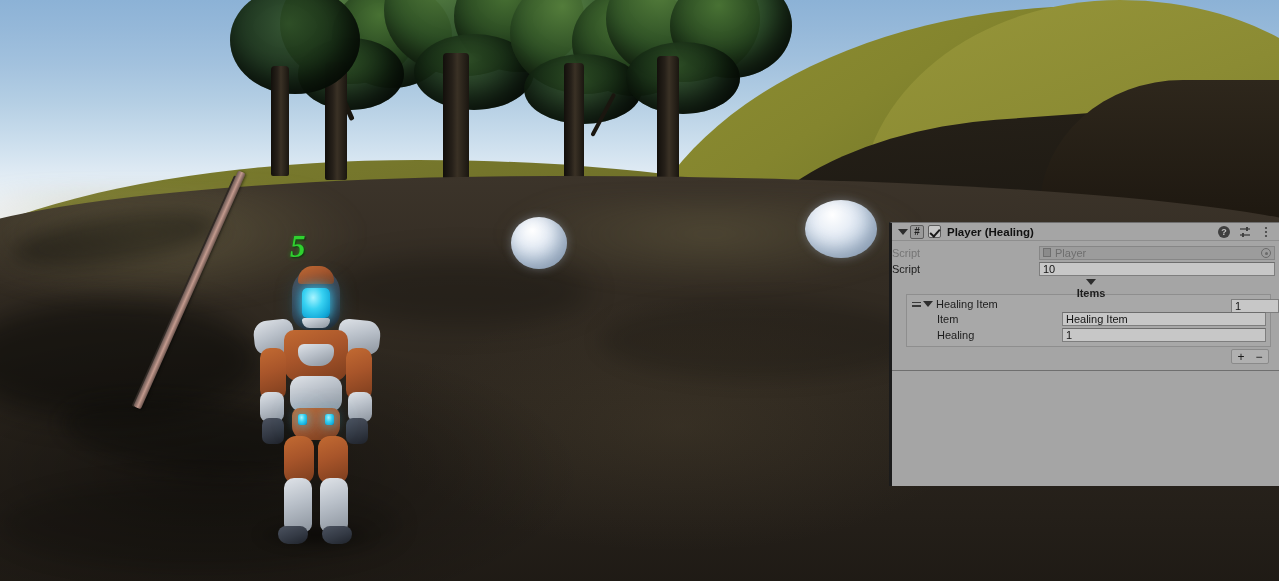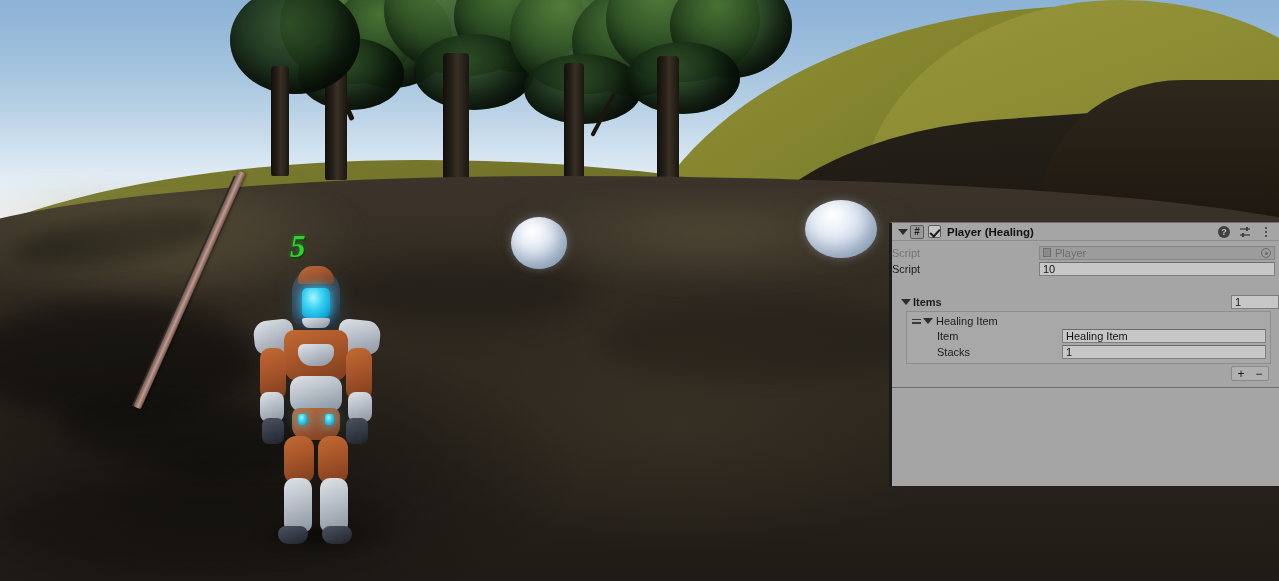--- a/index.html
+++ b/index.html
@@ -397,42 +397,42 @@
       </span>
     </div>
 
     <div class="row" style="margin-top:1px;">
       <span class="lbl">Script</span>
       <span class="field">
         <span>10</span>
       </span>
     </div>
 
-    <div class="row array-head" style="margin-top:18px;">
+    <div class="row array-head" style="margin-top:1px;flex-direction:column;">
       <span class="foldout"></span>
       <span class="lbl" style="margin-left:3px;">Items</span>
       <span class="size-field">
         <span>1</span>
       </span>
     </div>
 
     <div class="item-box">
       <div class="item-head">
         <span class="drag-handle"></span>
         <span class="item-fold"></span>
         <span class="item-name">Healing Item</span>
       </div>
       <div class="row">
         <span class="lbl">Item</span>
         <span class="field">
           <span>Healing Item</span>
         </span>
       </div>
       <div class="row" style="margin-top:1px;">
-        <span class="lbl">Stacks</span>
+        <span class="lbl">Healing</span>
         <span class="field">
           <span>1</span>
         </span>
       </div>
     </div>
 
     <div class="arr-buttons">
       <span class="arr-btn-group">
         <span class="arr-btn">+</span>
         <span class="arr-btn">−</span>

